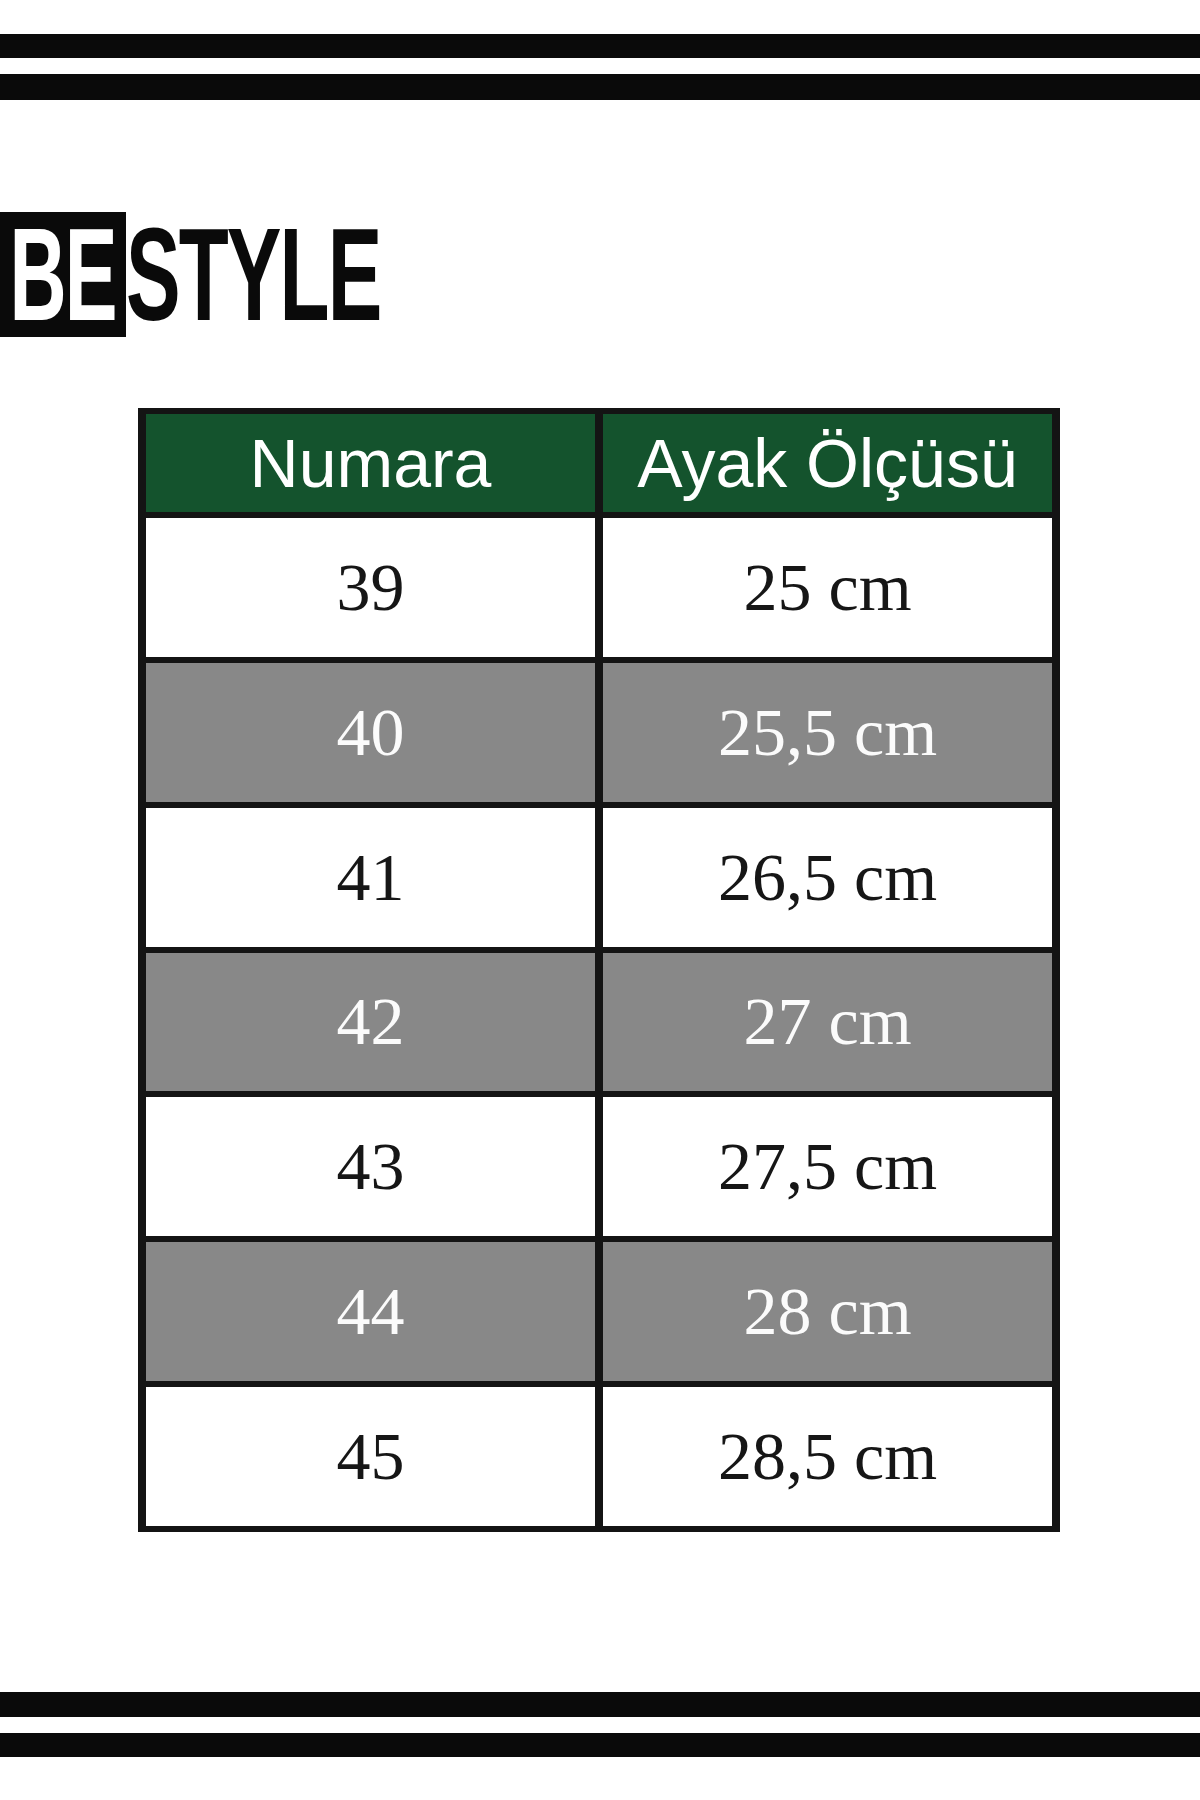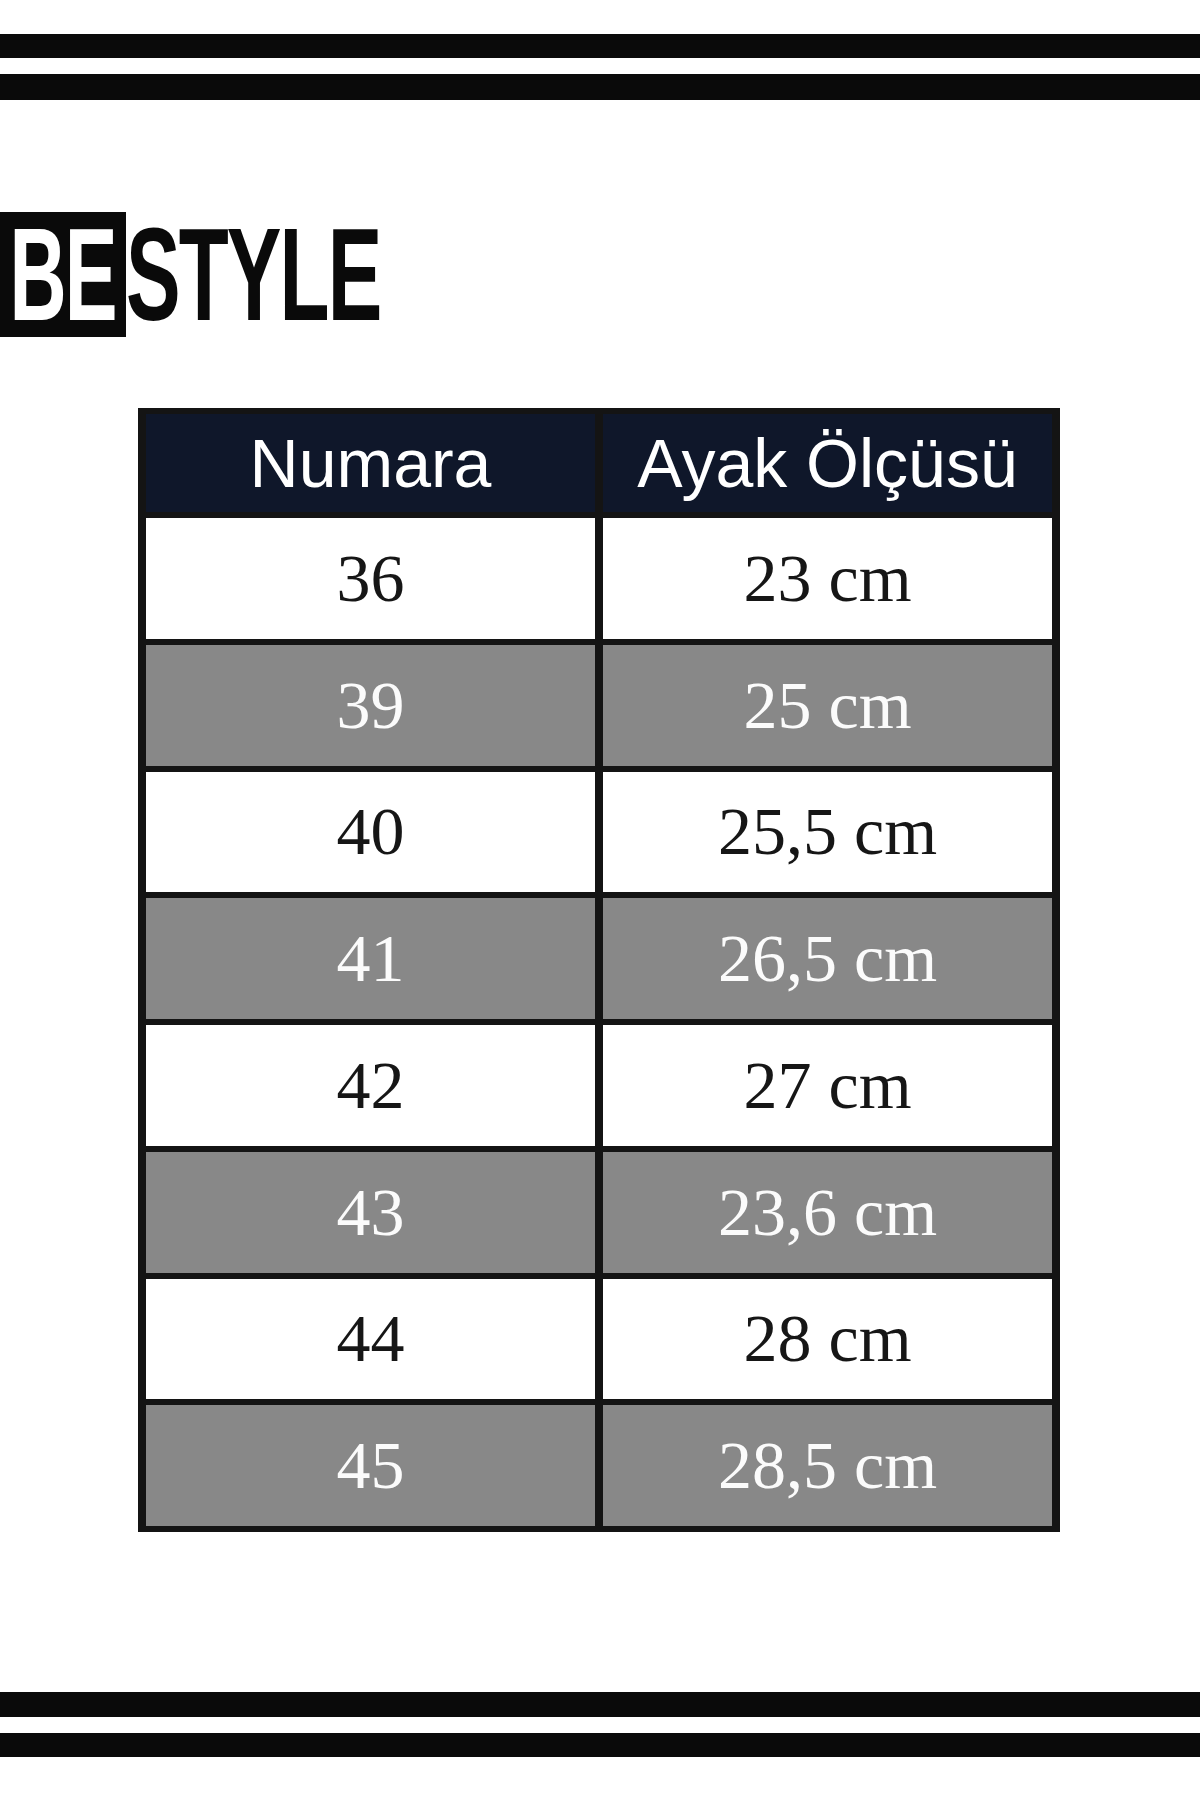--- a/index.html
+++ b/index.html
@@ -90,21 +90,21 @@
   table.size-chart td {
     border-style: solid;
     border-color: #141414;
     border-width: 6px 8px;
     text-align: center;
     vertical-align: middle;
     padding: 0;
   }
   table.size-chart thead tr { height: 104px; }
   table.size-chart thead th {
-    background: #0f172a;
+    background: #14532d;
     color: #ffffff;
     font-family: "Liberation Sans", sans-serif;
     font-weight: normal;
     font-size: 68px;
     letter-spacing: 0px;
   }
   table.size-chart tbody tr { height: 102px; }
   table.size-chart tbody td {
     background: #ffffff;
     color: #161616;
@@ -133,42 +133,38 @@
 
 <table class="size-chart">
   <thead>
     <tr>
       <th>Numara</th>
       <th>Ayak Ölçüsü</th>
     </tr>
   </thead>
   <tbody>
     <tr>
-      <td>36</td>
-      <td>23 cm</td>
-    </tr>
-    <tr>
       <td>39</td>
       <td>25 cm</td>
     </tr>
     <tr>
       <td>40</td>
       <td>25,5 cm</td>
     </tr>
     <tr>
       <td>41</td>
       <td>26,5 cm</td>
     </tr>
     <tr>
       <td>42</td>
       <td>27 cm</td>
     </tr>
     <tr>
       <td>43</td>
-      <td>23,6 cm</td>
+      <td>27,5 cm</td>
     </tr>
     <tr>
       <td>44</td>
       <td>28 cm</td>
     </tr>
     <tr>
       <td>45</td>
       <td>28,5 cm</td>
     </tr>
   </tbody>

